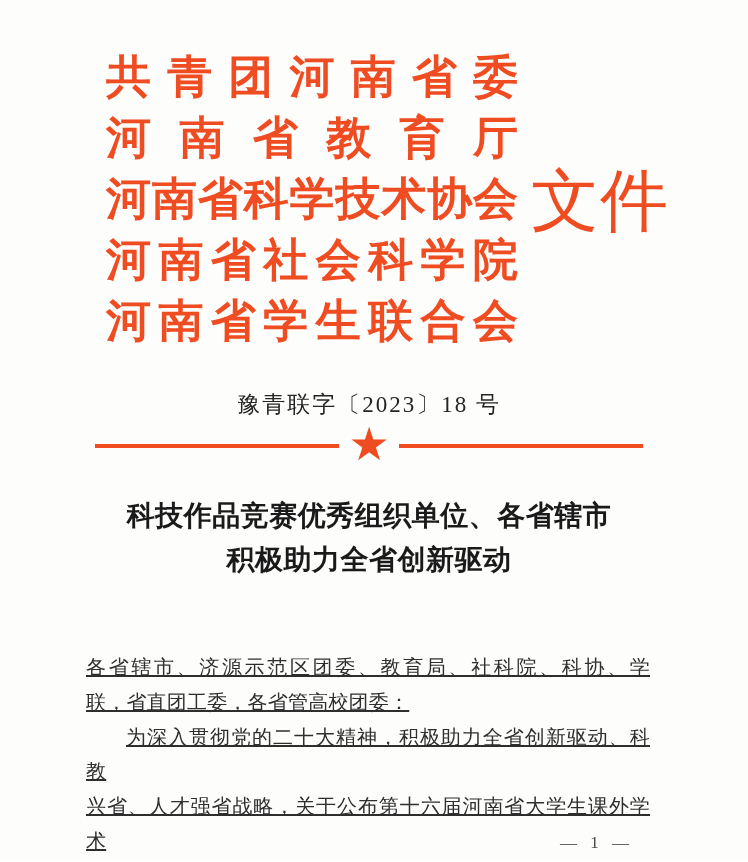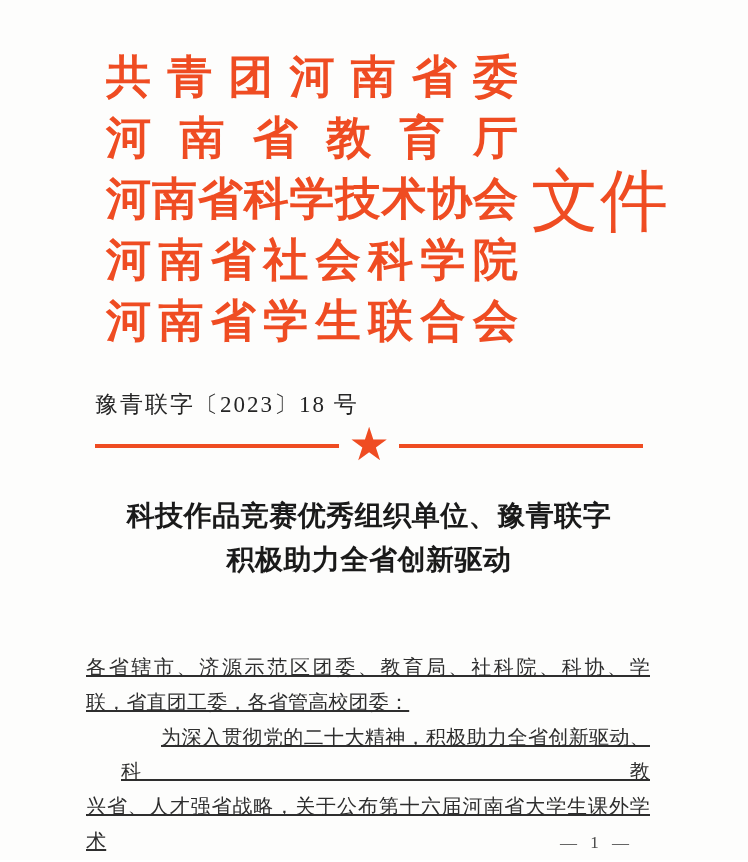--- a/index.html
+++ b/index.html
@@ -28,21 +28,21 @@
   }
   .wenjian{
     position:absolute;left:531px;top:169px;
     font-size:68px;line-height:64px;font-weight:400;
     color:var(--red);letter-spacing:1px;
   }
 
   
   .doc-number{
     position:absolute;left:95px;top:391px;width:548px;
-    font-size:23px;line-height:28px;
+    text-align:center;font-size:23px;line-height:28px;
     letter-spacing:2px;color:#252525;
   }
 
   
   .divider{
     position:absolute;left:95px;top:426px;width:548px;height:40px;
     display:flex;align-items:center;
   }
   .rule{flex:1;height:4px;background:var(--red);}
   .star{
@@ -60,21 +60,21 @@
   .title-line{display:block;}
 
   
   .body{
     position:absolute;left:86px;top:650px;width:564px;
     font-size:20px;line-height:34.8px;color:var(--ink-body);
     letter-spacing:.2px;
   }
   .body-line{min-height:34.8px;text-decoration:underline;}
   .jl{text-align:justify;text-align-last:justify;}
-  .ind{text-indent:40px;margin-left:35px;}
+  .ind{text-indent:40px;}
 
   
   .page-number{
     position:absolute;left:540px;top:833px;width:110px;
     text-align:center;font-size:17px;line-height:20px;
     color:var(--ink-muted);letter-spacing:1px;word-spacing:7px;
   }
 </style>
 </head>
 <body>
@@ -94,21 +94,21 @@
 
   <div class="doc-number">豫青联字〔2023〕18 号</div>
 
   <div class="divider">
     <span class="rule"></span>
     <span class="star">★</span>
     <span class="rule"></span>
   </div>
 
   <h1 class="title">
-    <span class="title-line">科技作品竞赛优秀组织单位、豫青联字</span>
+    <span class="title-line">科技作品竞赛优秀组织单位、各省辖市</span>
     <span class="title-line">积极助力全省创新驱动</span>
   </h1>
 
   <main class="body">
     <div class="body-line jl">各省辖市、济源示范区团委、教育局、社科院、科协、学</div>
     <div class="body-line">联，省直团工委，各省管高校团委：</div>
     <div class="body-line jl ind">为深入贯彻党的二十大精神，积极助力全省创新驱动、科教</div>
     <div class="body-line jl">兴省、人才强省战略，关于公布第十六届河南省大学生课外学术</div>
     <div class="body-line jl">神和科学态度，积极学习科学知识和科学方法，激励更多大学生</div>
   </main>

